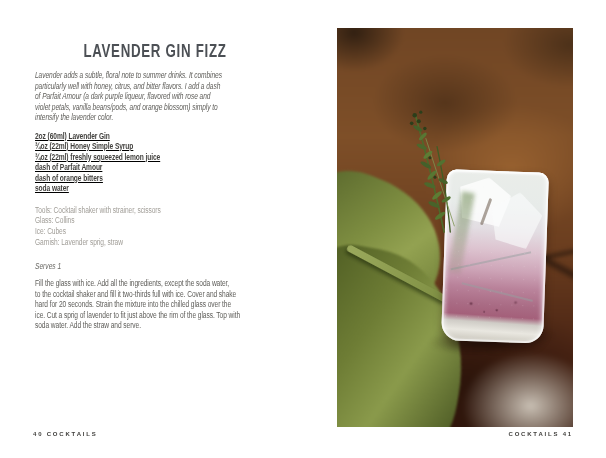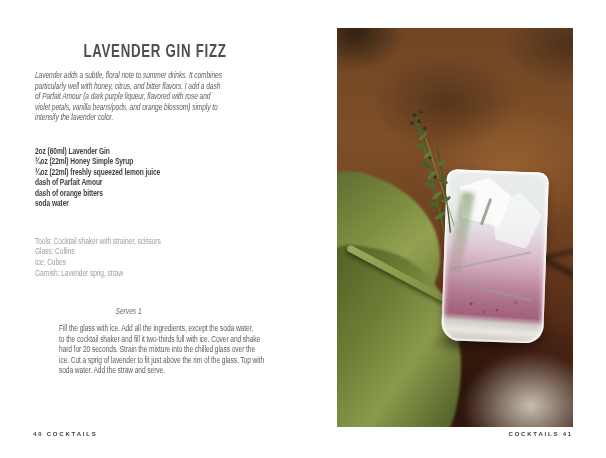--- a/index.html
+++ b/index.html
@@ -12,27 +12,27 @@
   .left-page{position:absolute;left:35px;top:43px;width:240px;}
   .recipe-title{
     font-size:19px;font-weight:700;color:#4c5055;letter-spacing:1px;
     text-align:center;white-space:nowrap;
     transform:scaleX(0.70);transform-origin:center top;
     line-height:16px;height:16px;
   }
   .tline{white-space:nowrap;transform:scaleX(0.78);transform-origin:left center;}
   .intro{margin-top:11px;font-style:italic;}
   .intro .tline{font-size:8.5px;line-height:10.5px;color:#5e5d59;letter-spacing:-0.1px;}
-  .ingredients{margin-top:23px;}
+  .ingredients{margin-top:8px;text-decoration:underline;}
   .ingredients .tline{font-size:8.5px;line-height:10.5px;font-weight:700;color:#403f3c;letter-spacing:-0.1px;}
-  .details{margin-top:27px;}
+  .details{margin-top:11px;}
   .details .tline{font-size:8.5px;line-height:10.7px;color:#a09d97;letter-spacing:-0.1px;}
-  .serves{margin-top:28px;text-align:center;}
+  .serves{margin-top:14px;}
   .serves .tline{font-size:8.5px;line-height:11px;color:#6b6a66;font-style:italic;}
-  .instructions{margin-top:6px;margin-left:24px;}
+  .instructions{margin-top:6px;}
   .instructions .tline{font-size:8.5px;line-height:10.5px;color:#5e5d59;letter-spacing:-0.1px;}
   .folio{
     position:absolute;top:431px;font-size:6px;font-weight:700;
     letter-spacing:1.8px;color:#3e3d3a;white-space:nowrap;
   }
   .folio-left{left:33px;}
   .folio-right{right:33px;}
   
   .photo{
     position:absolute;left:337px;top:28px;width:236px;height:399px;

